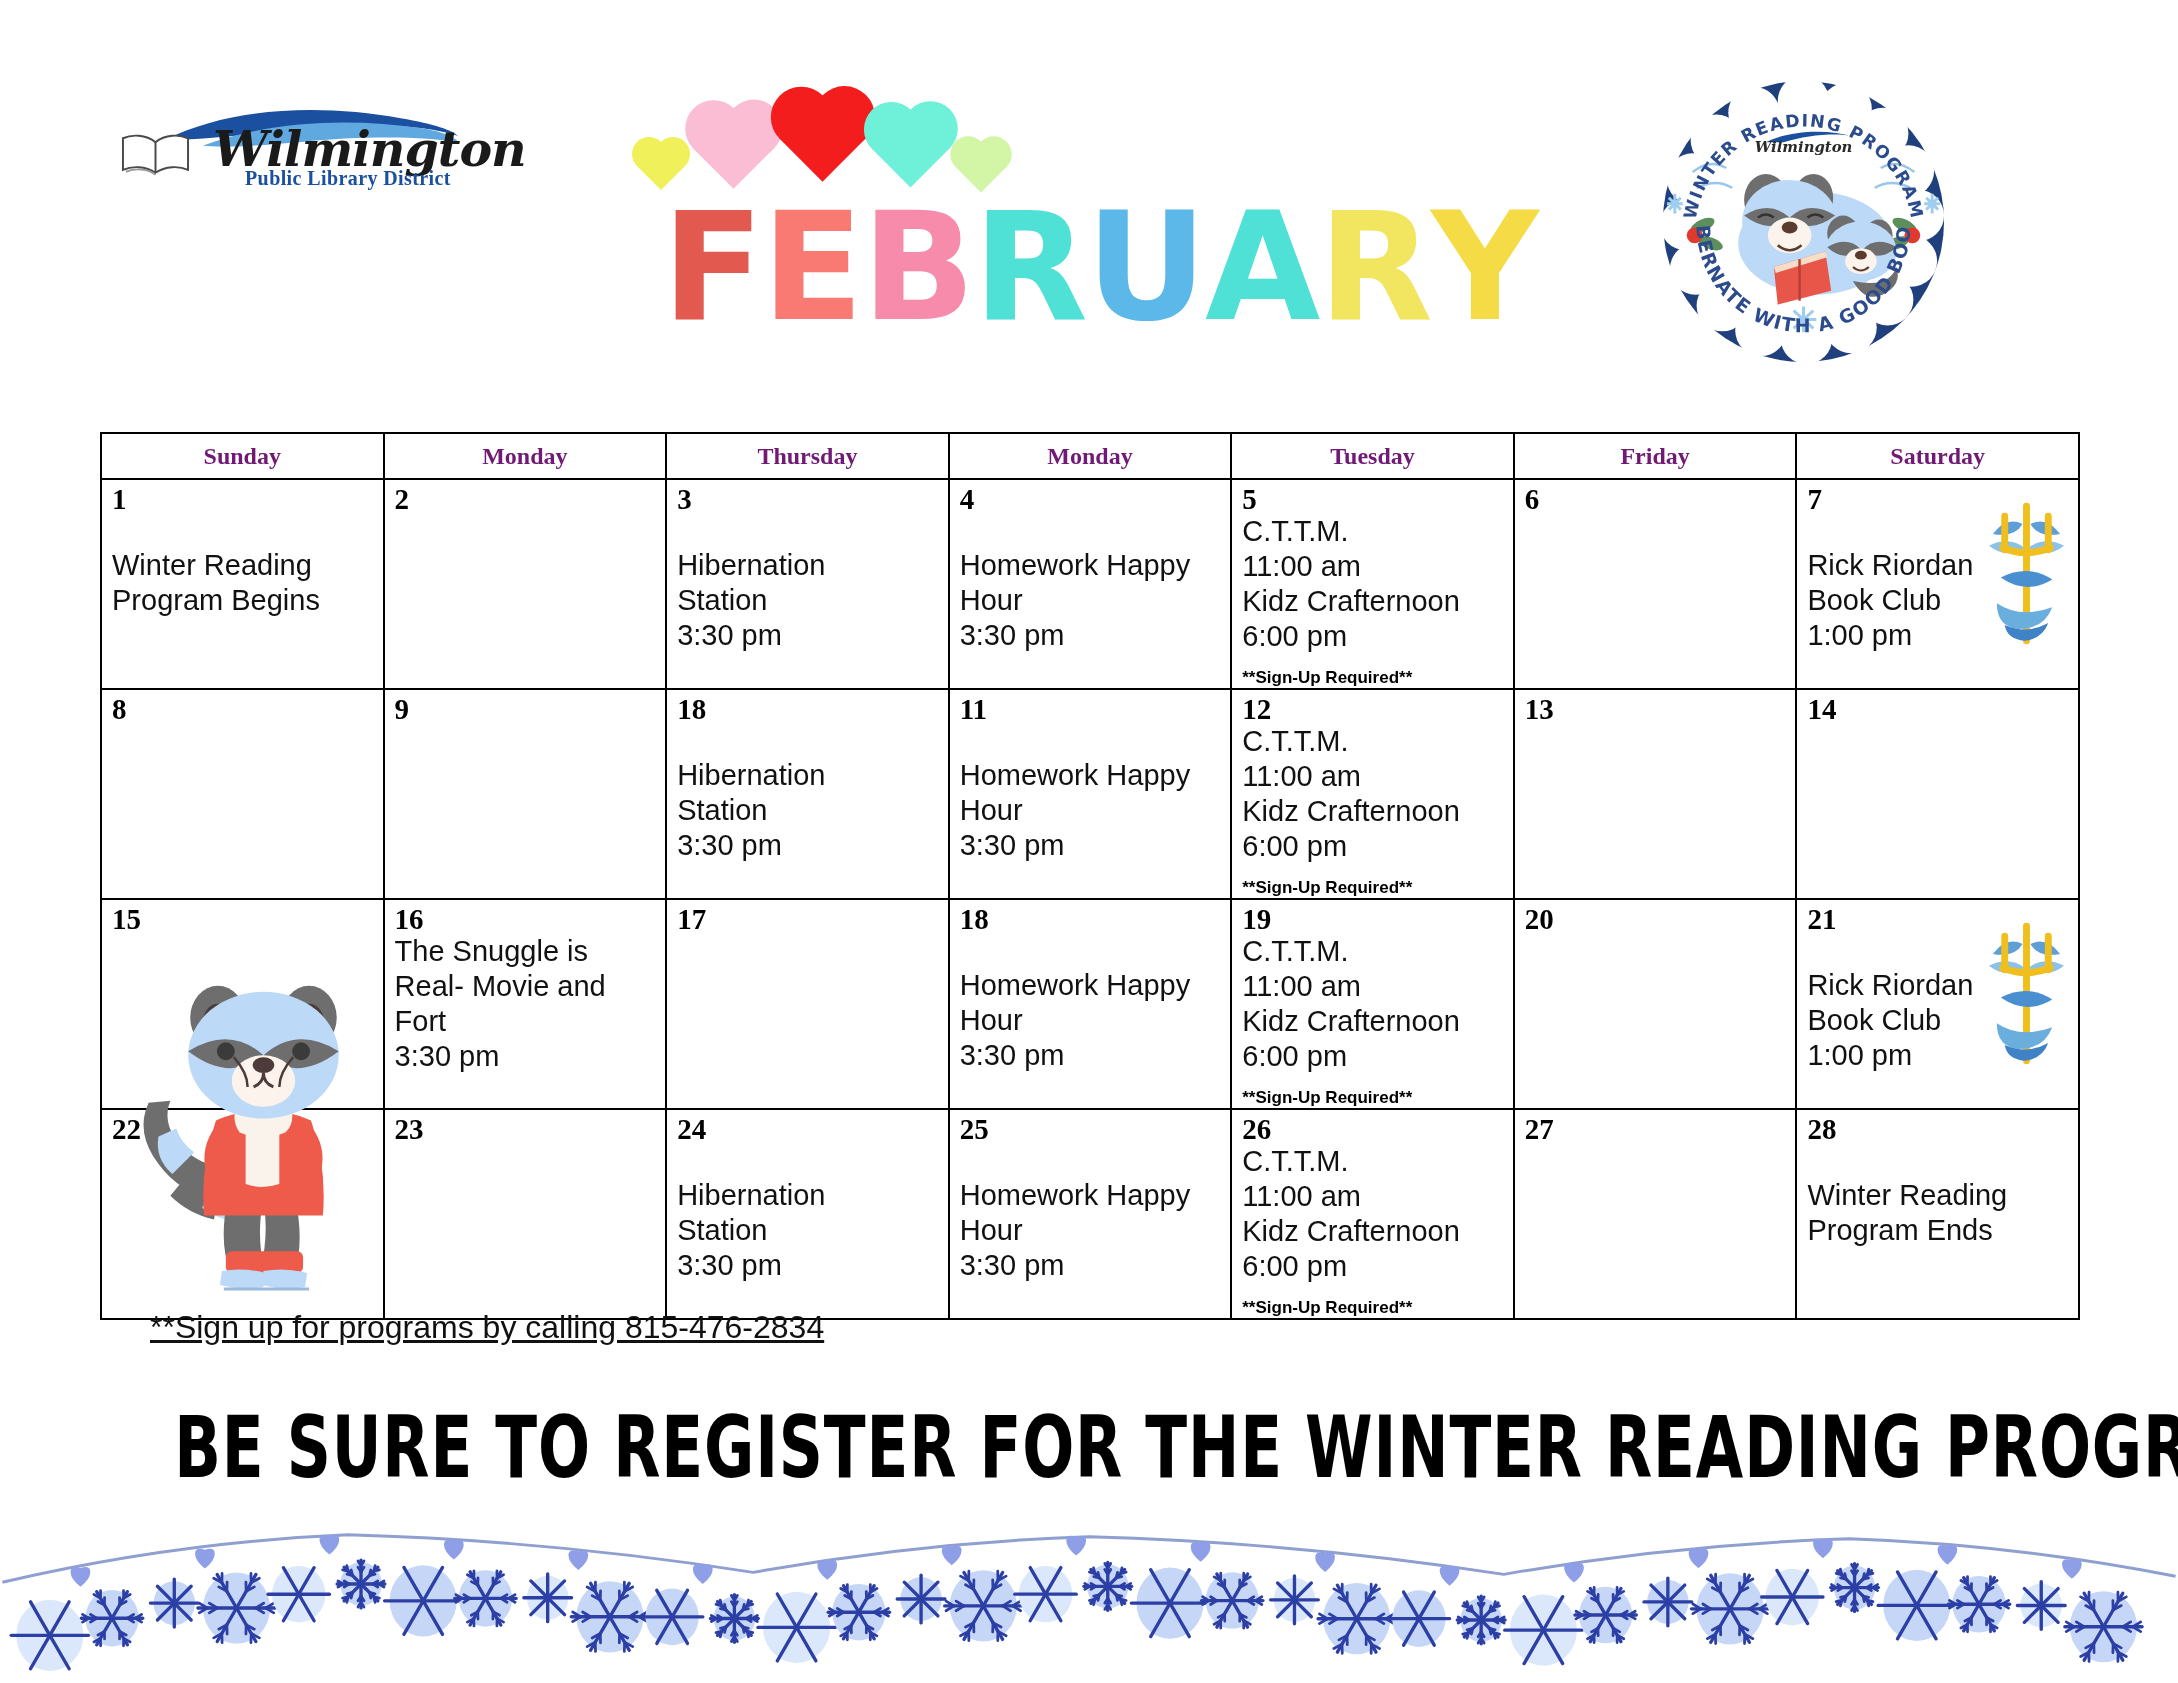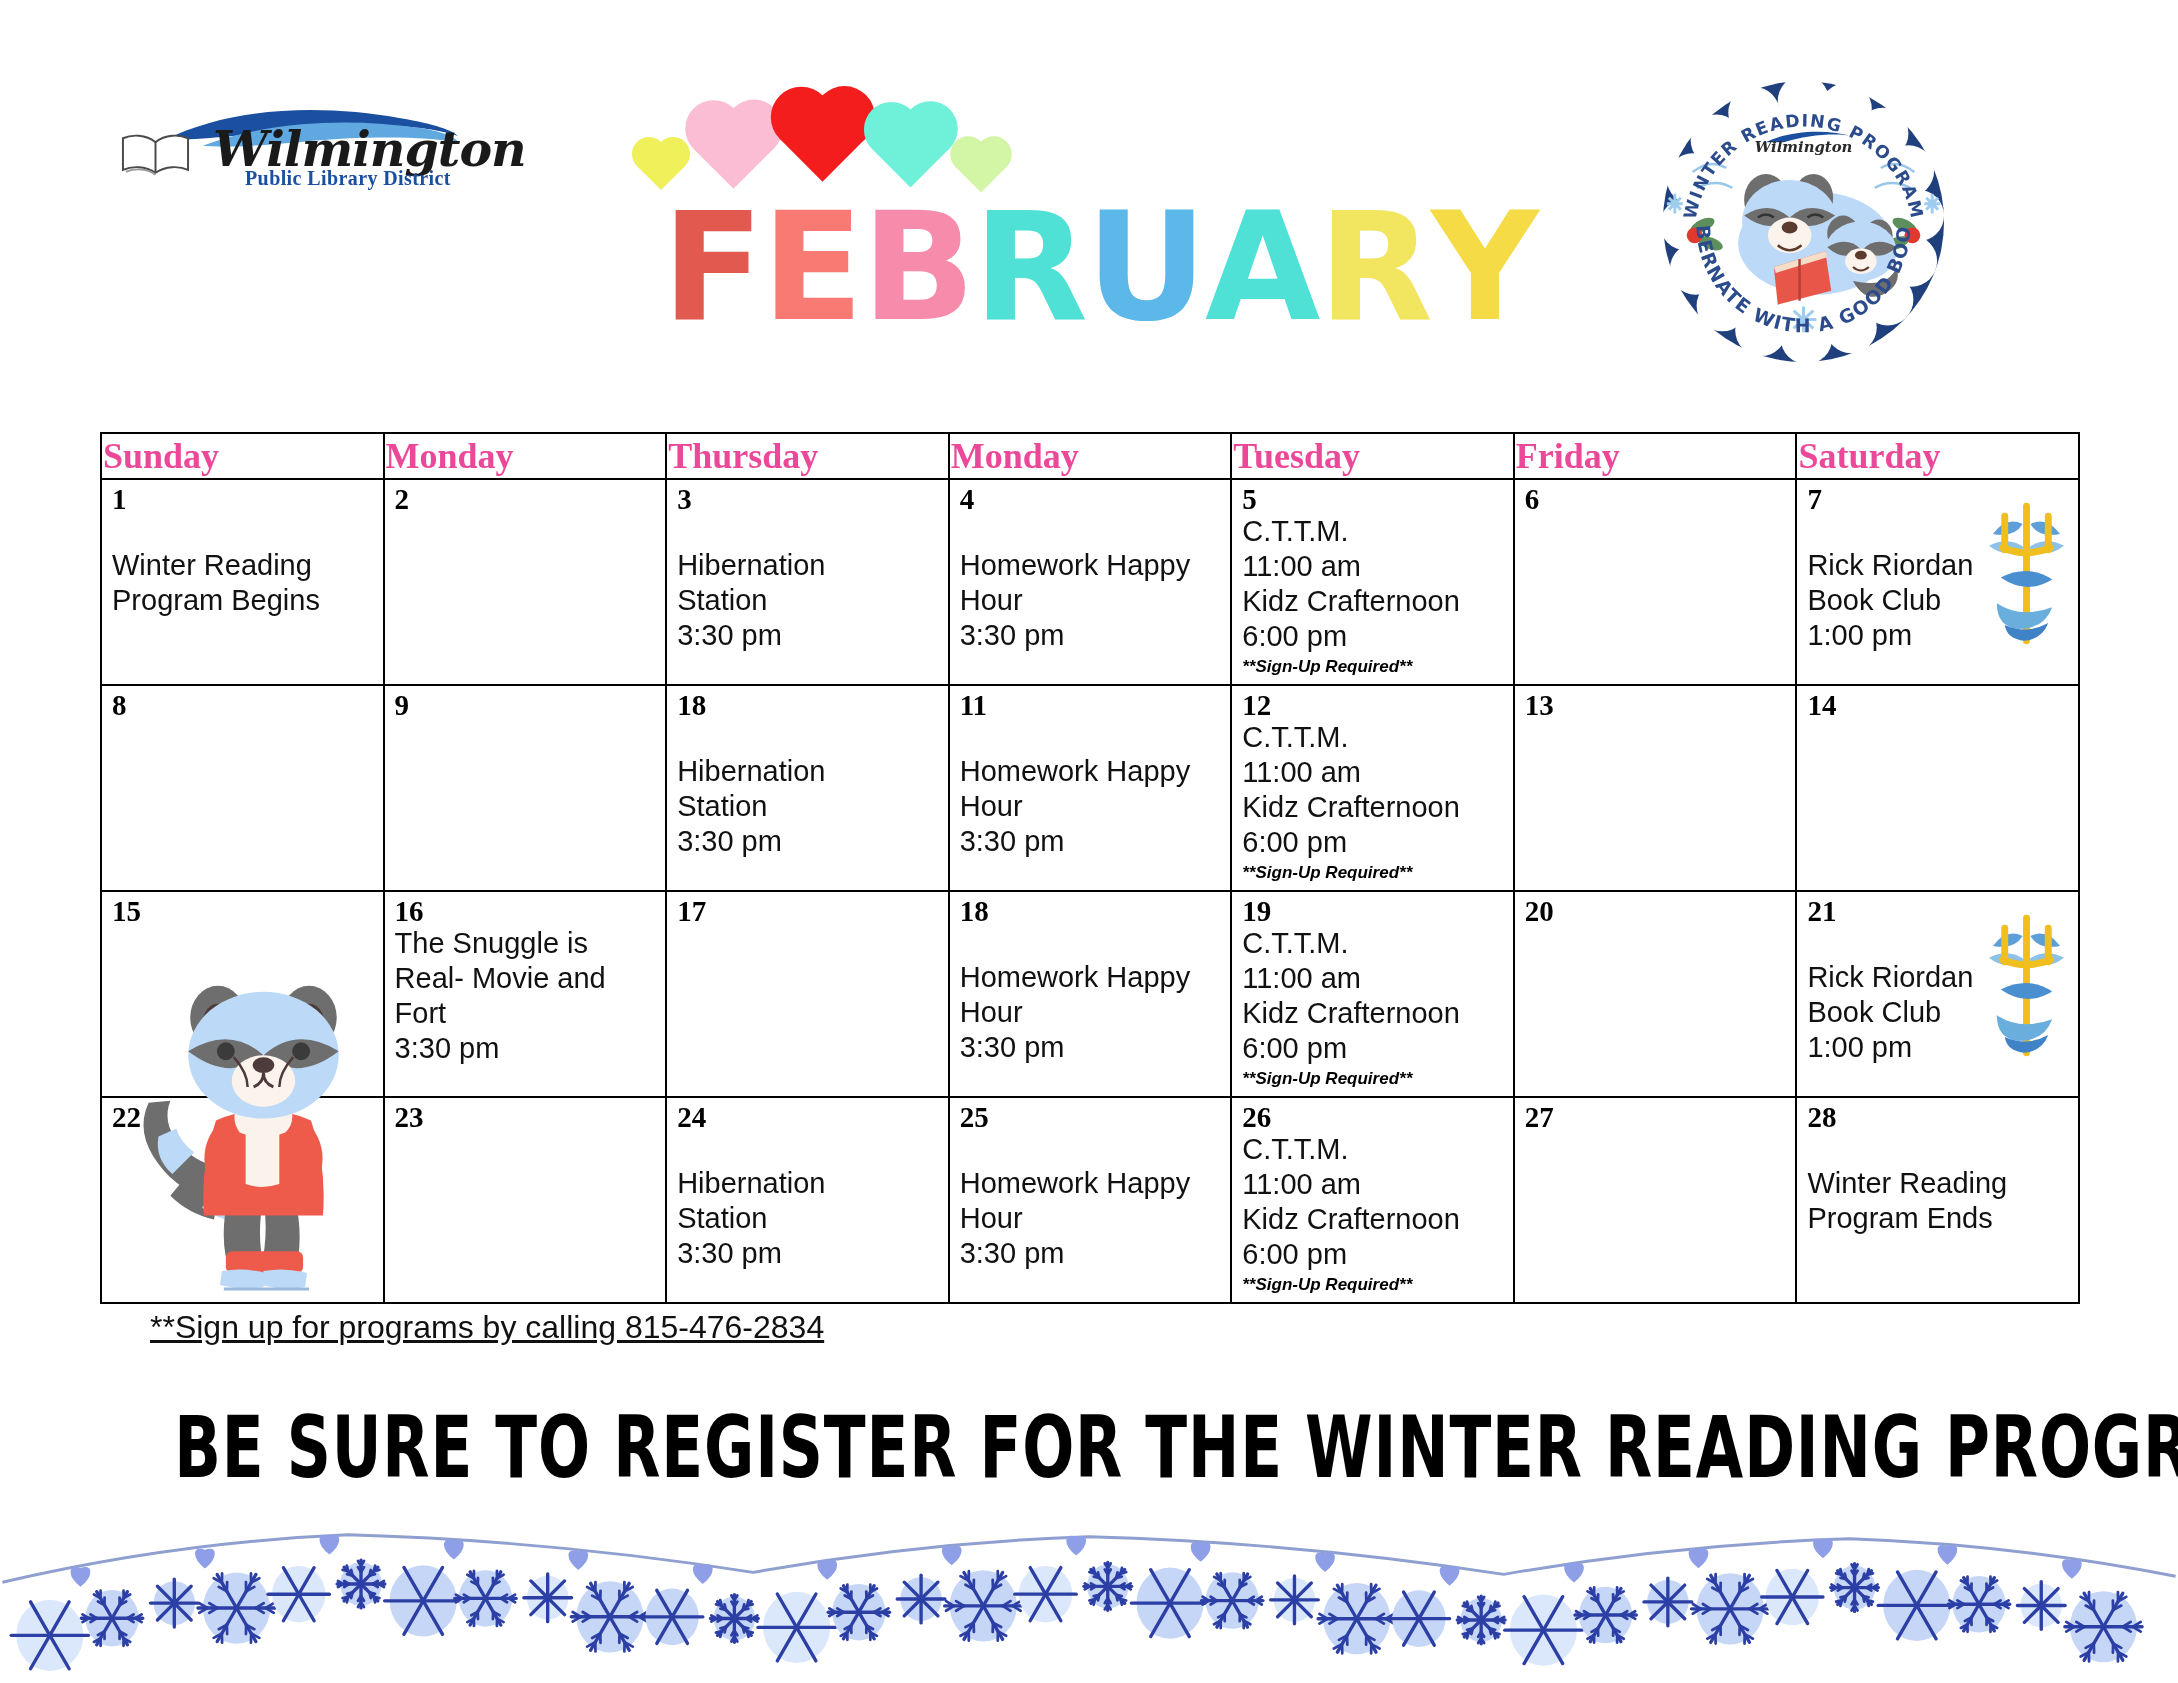--- a/index.html
+++ b/index.html
@@ -56,22 +56,22 @@
   .cal{
     position:absolute;left:100px;top:432px;
     width:1980px;
     border-collapse:collapse;
     table-layout:fixed;
   }
   .cal th{
     border:2px solid #000;
     height:42px;
     font-family:"Liberation Serif", serif;
-    font-weight:bold;font-size:36px;color:#ec4899;
-    text-align:left;vertical-align:middle;
+    font-weight:bold;font-size:24px;color:#701a75;
+    text-align:center;vertical-align:middle;
     background:#fff;
   }
   .cal td{
     border:2px solid #000;
     height:204px;width:282px;
     vertical-align:top;
     padding:0;
     background:transparent;
     position:relative;
   }
@@ -83,22 +83,21 @@
   .events{
     padding:0 6px 0 10px;
     font-family:"Liberation Sans", sans-serif;
     font-size:29px;line-height:35px;color:#111;
   }
   .events.pad-top{padding-top:34px;}
   .ev-line{white-space:nowrap;}
   .signup{
     font-family:"Liberation Sans", sans-serif;
     font-weight:bold;font-size:17px;line-height:20px;color:#000;
-    margin-top:3px;
-    font-style:italic;
+    margin-top:14px;
   }
   .trident{position:absolute;right:6px;top:20px;width:91px;height:149px;}
 
   
   .raccoon{position:absolute;left:107px;top:952px;width:307px;height:347px;z-index:5;}
 
   
   .note{
     position:absolute;left:150px;top:1309px;
     font-family:"Liberation Sans", sans-serif;

